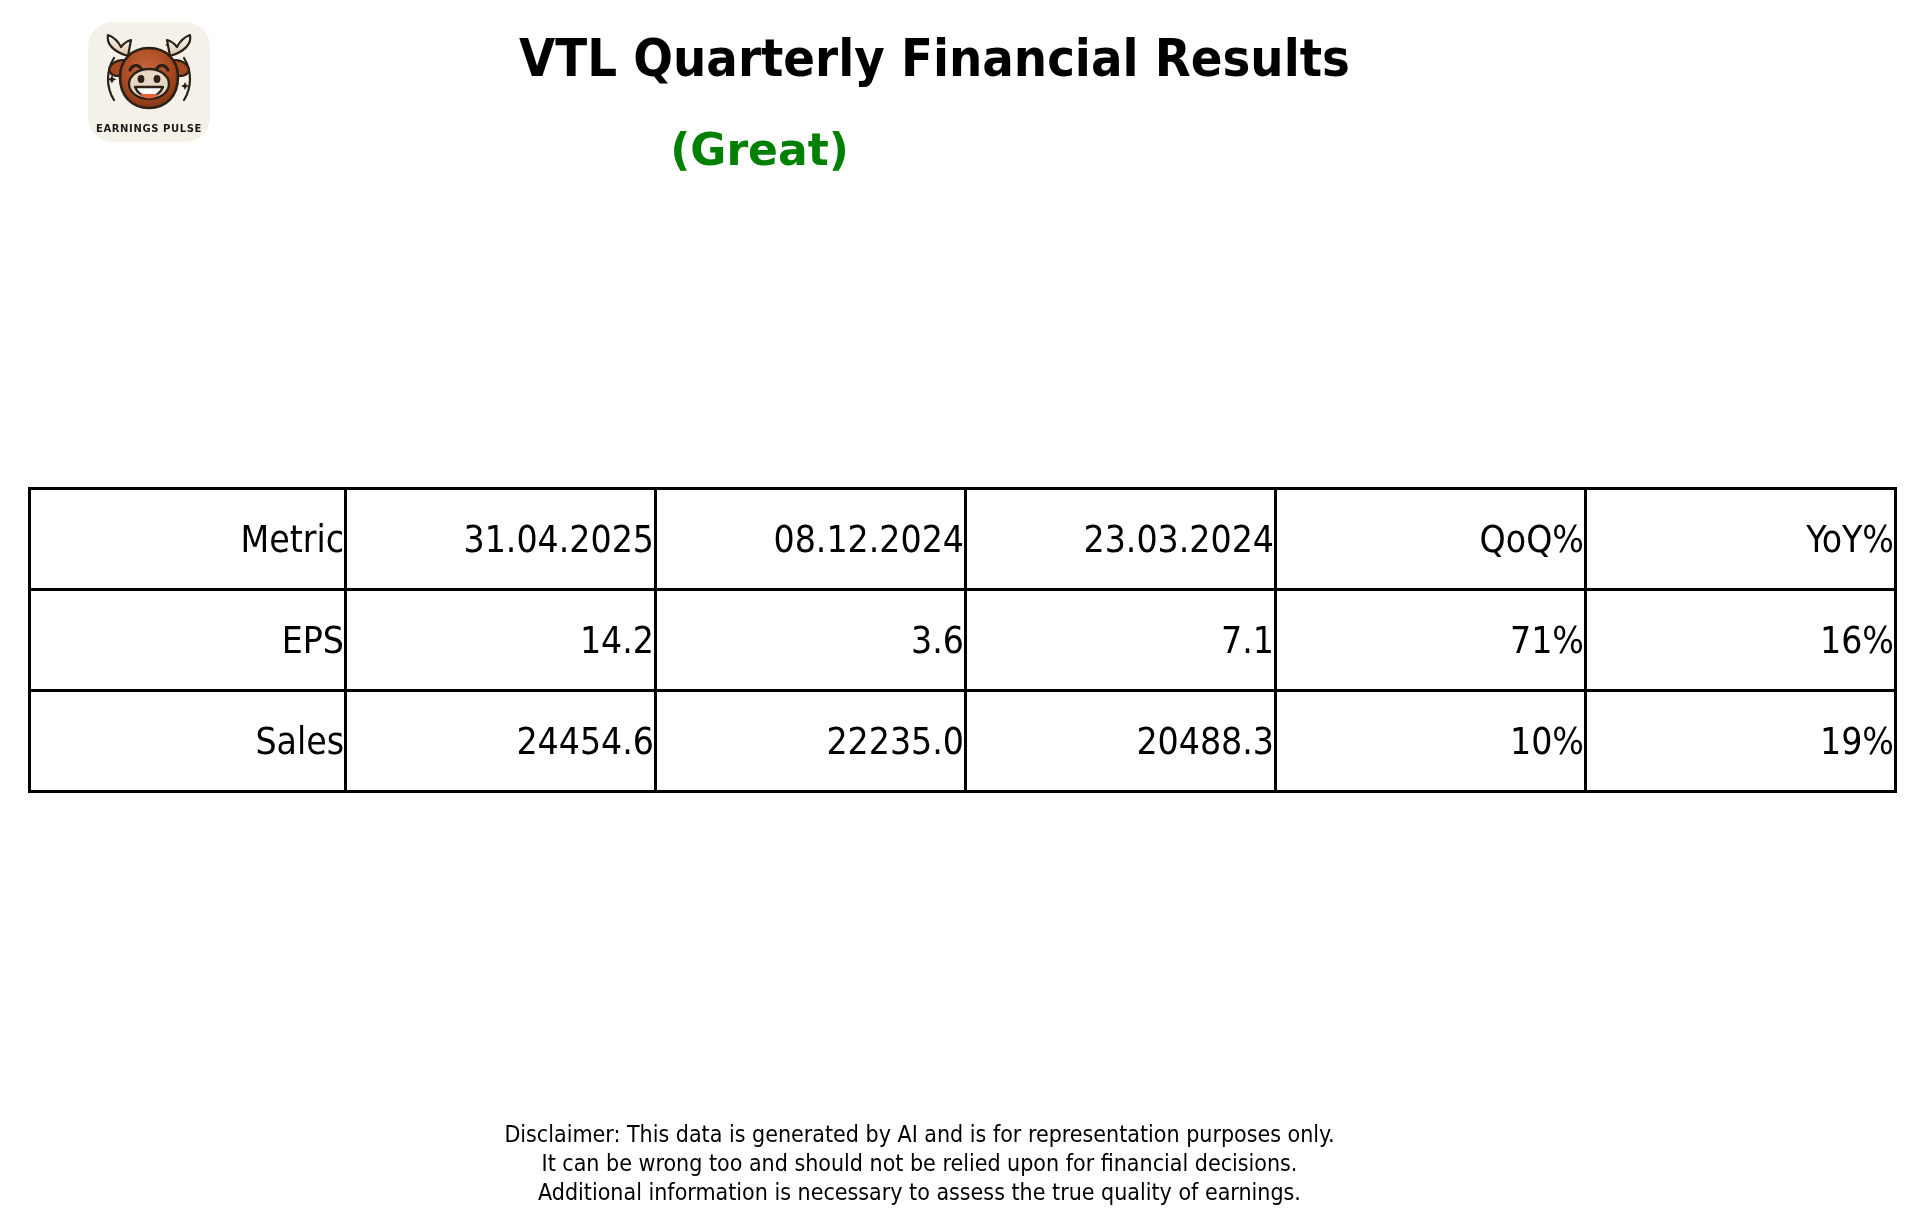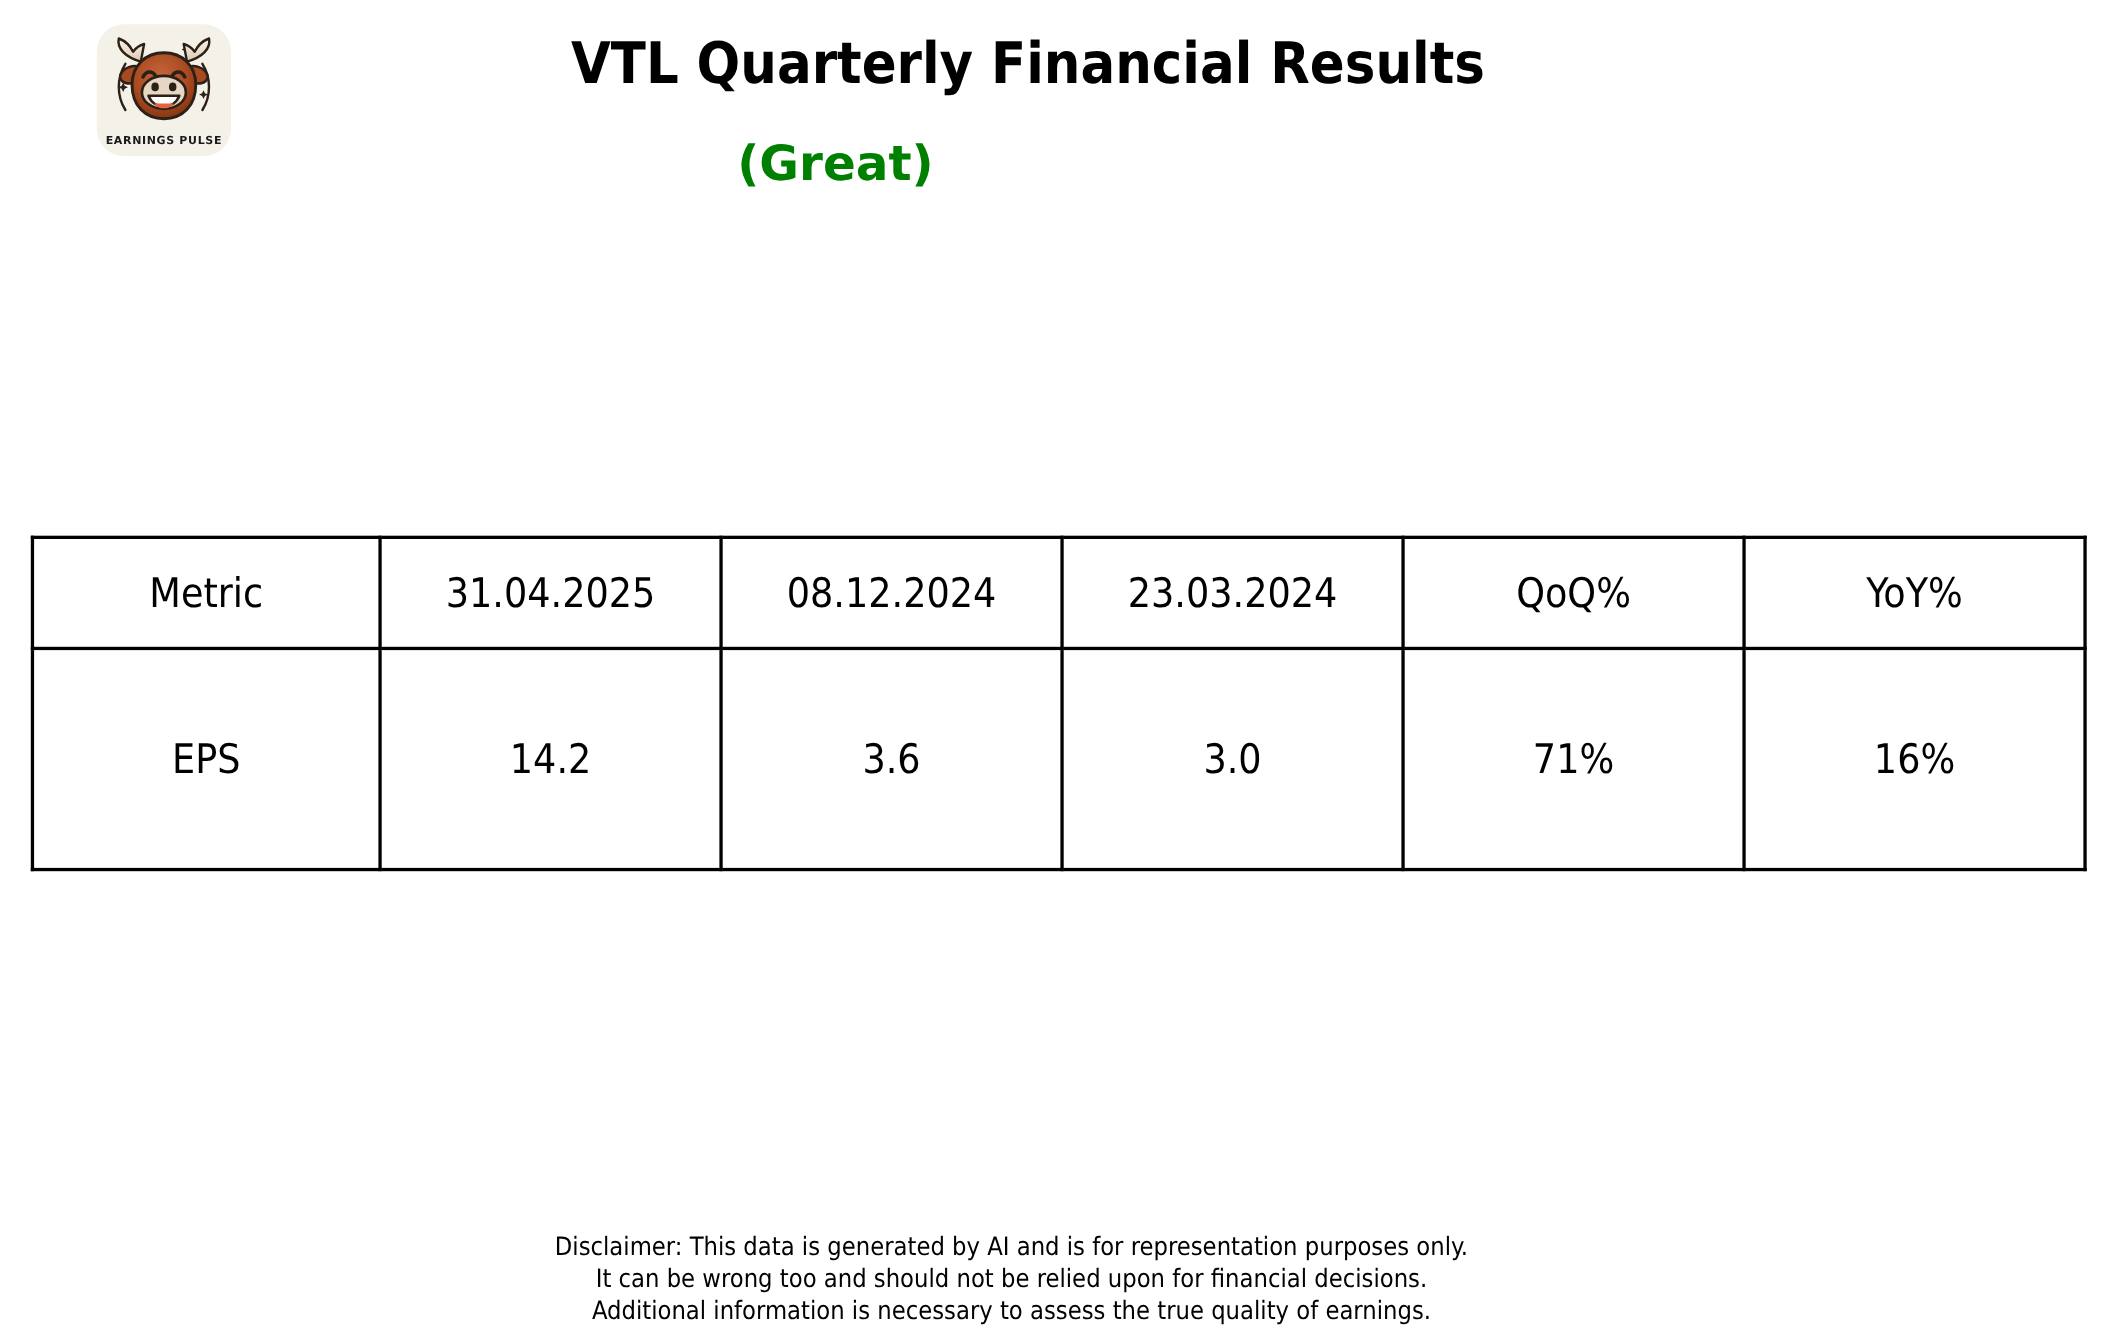--- a/index.html
+++ b/index.html
@@ -77,21 +77,21 @@
   }
   table.fin {
     border-collapse: collapse;
     width: 1866px;
     height: 305px;
     table-layout: fixed;
     background: #ffffff;
   }
   table.fin td, table.fin th {
     border: 3px solid #000000;
-    text-align: center;
+    text-align: right;
     vertical-align: middle;
     font-family: "DejaVu Sans Condensed", "DejaVu Sans", "Liberation Sans", sans-serif;
     font-stretch: condensed;
     font-weight: 400;
     font-size: 37px;
     color: #000000;
     padding: 0;
   }
   table.fin tr { height: 101px; }
   col.c-metric { width: 316px; }
@@ -182,23 +182,31 @@
         <th>23.03.2024</th>
         <th>QoQ%</th>
         <th>YoY%</th>
       </tr>
     </thead>
     <tbody>
       <tr>
         <td>EPS</td>
         <td>14.2</td>
         <td>3.6</td>
-        <td>3.0</td>
+        <td>7.1</td>
         <td class="pos">71%</td>
         <td class="pos">16%</td>
+      </tr>
+      <tr>
+        <td>Sales</td>
+        <td>24454.6</td>
+        <td>22235.0</td>
+        <td>20488.3</td>
+        <td class="pos">10%</td>
+        <td class="pos">19%</td>
       </tr>
     </tbody>
   </table>
 </div>
 
 <div class="disclaimer">
   <div>Disclaimer: This data is generated by AI and is for representation purposes only.</div>
   <div>It can be wrong too and should not be relied upon for financial decisions.</div>
   <div>Additional information is necessary to assess the true quality of earnings.</div>
 </div>

